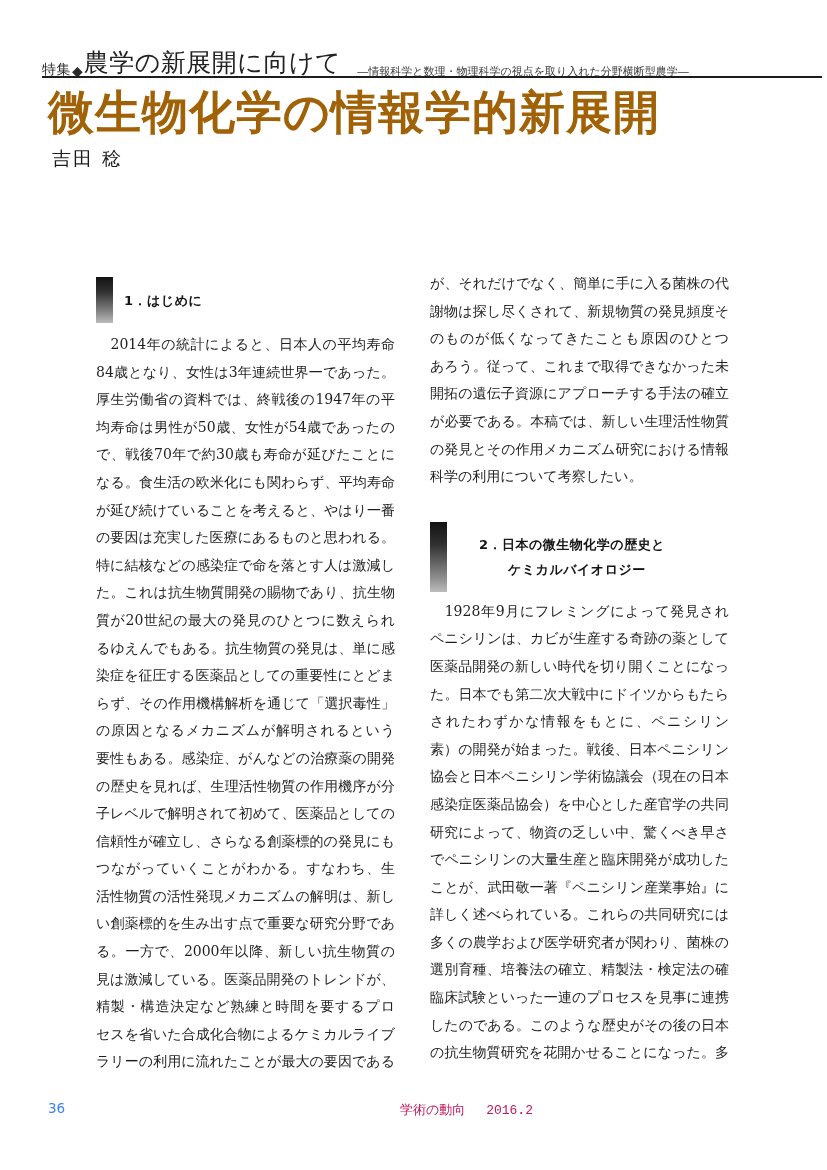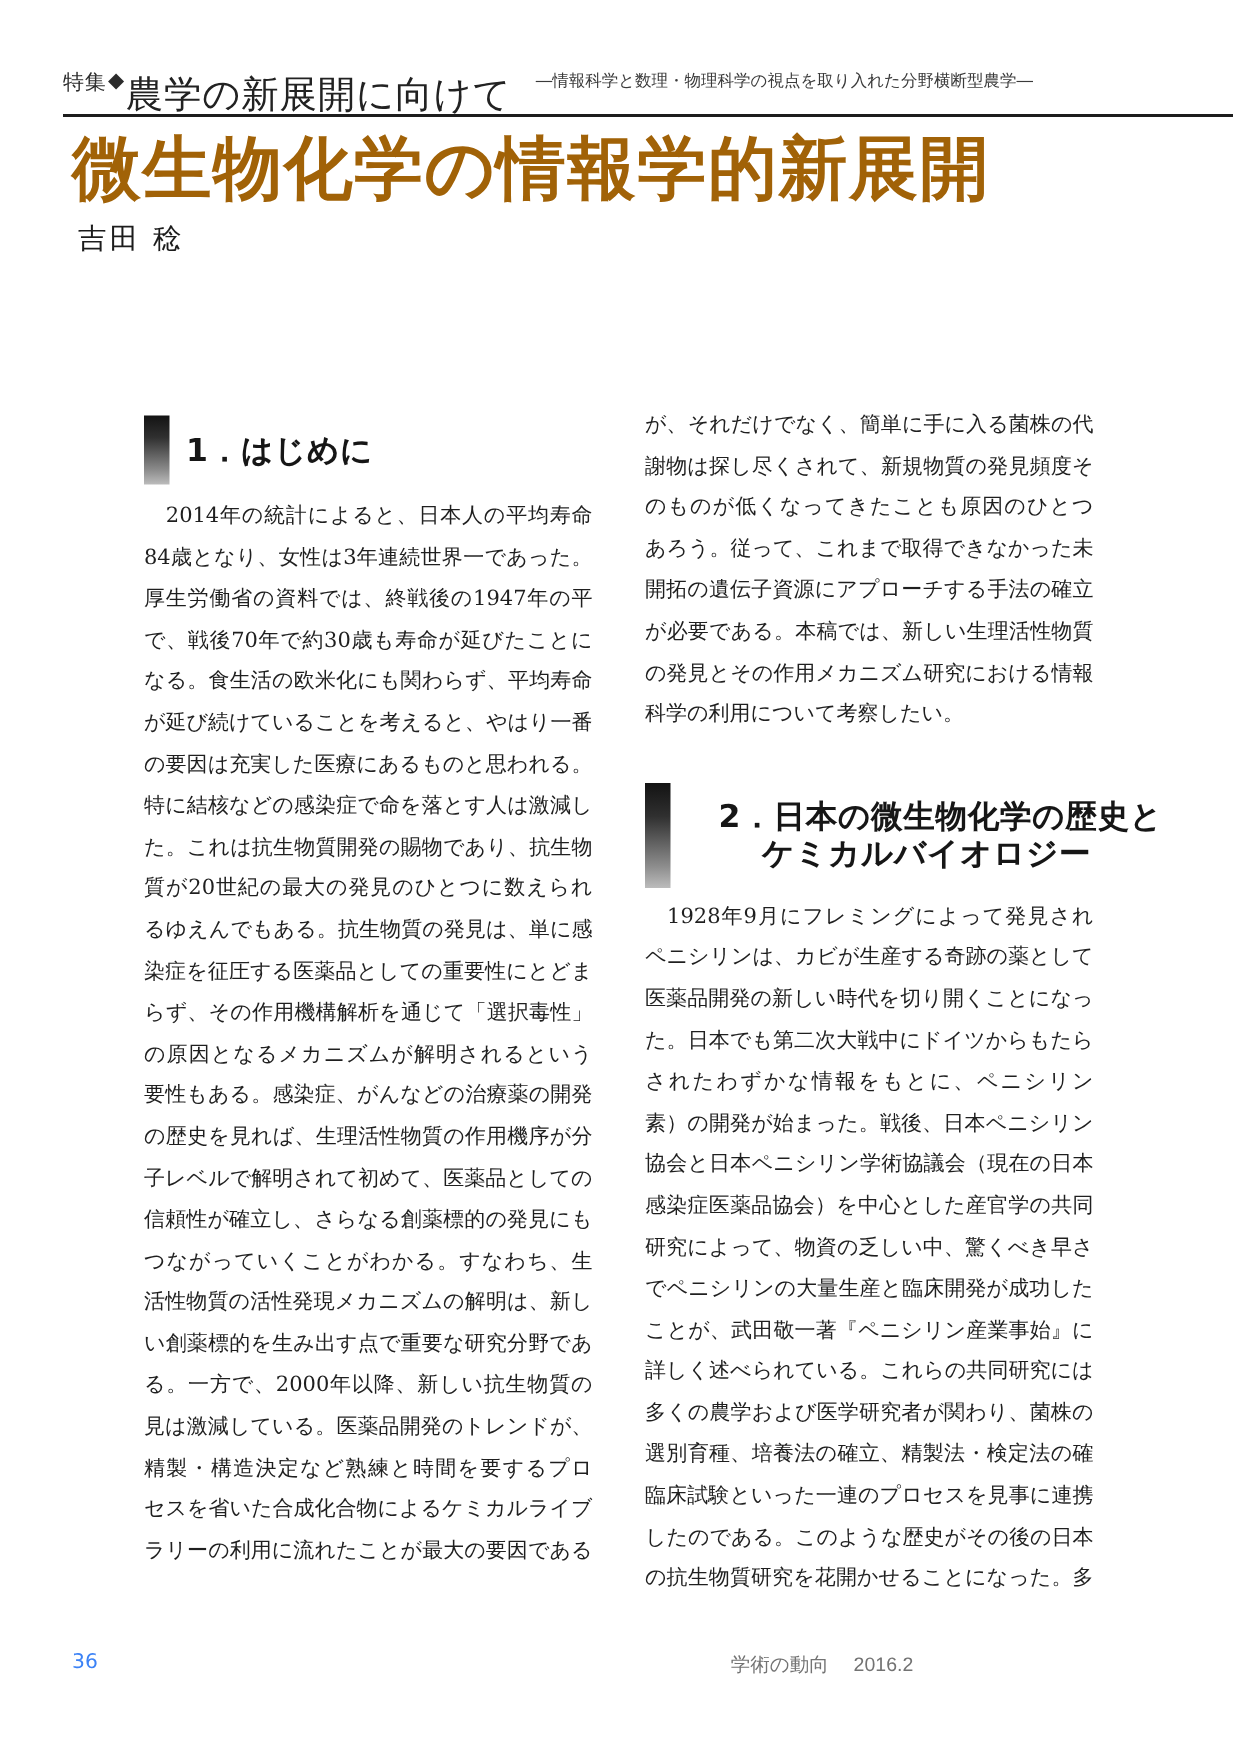--- a/index.html
+++ b/index.html
@@ -10,21 +10,21 @@
     position: relative; overflow: hidden;
   }
   .page {
     position: absolute; left: 0; top: 0;
     width: 827px; height: 1170px; background: #ffffff;
   }
 
   
   .kicker {
     position: absolute; left: 42px; top: 46px; width: 780px;
-    display: flex; align-items: flex-start; white-space: nowrap;
+    display: flex; align-items: flex-end; white-space: nowrap;
     font-family: "DejaVu Sans", "Liberation Sans", sans-serif;
     color: #2b2b2b;
   }
   .kicker-small   { font-size: 14px; letter-spacing: .5px; }
   .kicker-diamond { font-size: 14px; margin: 0 1px; }
   .kicker-main    { font-size: 25px; letter-spacing: .5px; color: #222; }
   .kicker-sub     { font-size: 11px; margin-left: 16px; color: #3a3a3a; }
 
   .rule { position: absolute; left: 42px; top: 76px; width: 780px; height: 2px; background: #1d1d1d; }
 
@@ -56,36 +56,36 @@
     font-family: "DejaVu Sans", "Liberation Sans", sans-serif;
   }
   .sec-heading .sec-bar {
     width: 17px; flex: 0 0 17px;
     background: linear-gradient(180deg, #131313 0%, #303030 32%, #8e8e8e 80%, #bcbcbc 100%);
   }
   .sec-heading.lines-1 { height: 46px; margin: 7px 0 8px 0; }
   .sec-heading.lines-2 { height: 70px; margin: 31px 0 6px 0; gap: 32px; }
   .sec-title {
     display: flex; flex-direction: column; justify-content: center;
-    font-size: 21px; font-weight: bold; line-height: 25px;
+    font-size: 13px; font-weight: bold; line-height: 25px;
     color: #161616; letter-spacing: .5px; white-space: nowrap;
   }
   .sec-title .heading-line + .heading-line { padding-left: 29px; }
 
   
   .footer-page {
     position: absolute; left: 48px; top: 1100px;
     font-family: "DejaVu Sans", "Liberation Sans", sans-serif;
     font-size: 13.5px; color: #3b82f6;
   }
   .footer-right {
     position: absolute; left: 400px; top: 1101px; width: 296px;
-    text-align: center; white-space: nowrap;
-    font-family: Liberation Sans, sans-serif;
-    font-size: 13px; color: #737373;
+    text-align: left; white-space: nowrap;
+    font-family: Liberation Mono, monospace;
+    font-size: 13px; color: #be185d;
   }
   .footer-issue { margin-left: 13px; }
 </style>
 </head>
 <body>
 
 <div class="page">
 
   <div class="kicker">
     <span class="kicker-small">特集</span>
@@ -104,20 +104,21 @@
       <div class="sec-heading lines-1">
         <div class="sec-bar"></div>
         <div class="sec-title">
           <div class="heading-line">1．はじめに</div>
         </div>
       </div>
       <div class="body-block">
         <div class="body-line">　2014年の統計によると、日本人の平均寿命は</div>
         <div class="body-line">84歳となり、女性は3年連続世界一であった。</div>
         <div class="body-line">厚生労働省の資料では、終戦後の1947年の平</div>
+        <div class="body-line">均寿命は男性が50歳、女性が54歳であったの</div>
         <div class="body-line">で、戦後70年で約30歳も寿命が延びたことに</div>
         <div class="body-line">なる。食生活の欧米化にも関わらず、平均寿命</div>
         <div class="body-line">が延び続けていることを考えると、やはり一番</div>
         <div class="body-line">の要因は充実した医療にあるものと思われる。</div>
         <div class="body-line">特に結核などの感染症で命を落とす人は激減し</div>
         <div class="body-line">た。これは抗生物質開発の賜物であり、抗生物</div>
         <div class="body-line">質が20世紀の最大の発見のひとつに数えられ</div>
         <div class="body-line">るゆえんでもある。抗生物質の発見は、単に感</div>
         <div class="body-line">染症を征圧する医薬品としての重要性にとどま</div>
         <div class="body-line">らず、その作用機構解析を通じて「選択毒性」</div>

